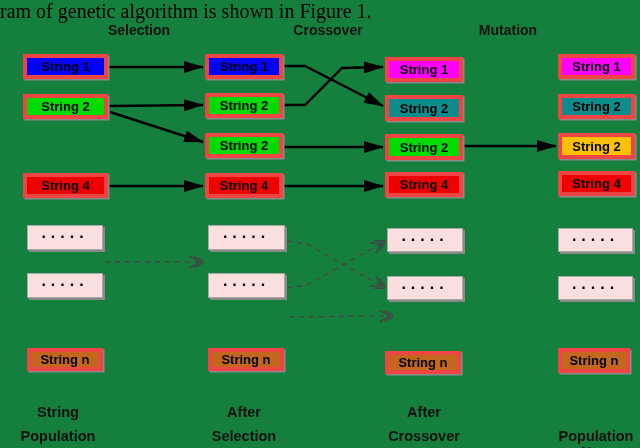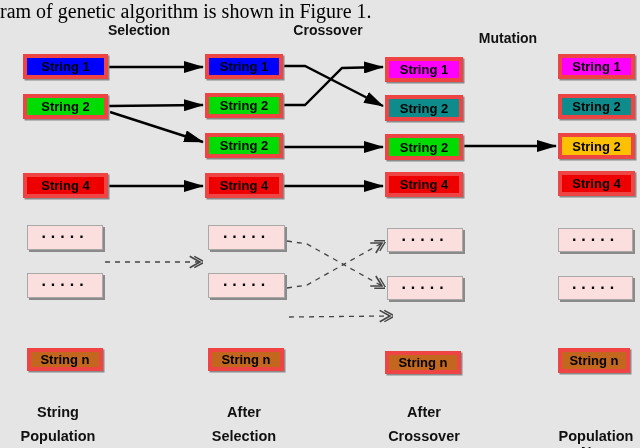--- a/index.html
+++ b/index.html
@@ -1,17 +1,17 @@
 <!DOCTYPE html>
 <html><head>
 <meta charset="utf-8">
 <style>
   html,body { margin:0; padding:0; background:#fff; }
   #stage {
-    position:relative; width:640px; height:448px; background:#e5e5e5;
+    position:relative; width:640px; height:448px; background:#15803d;
     overflow:hidden; font-family:"Liberation Sans", sans-serif;text-align:right;
   }
   .caption {
     position:absolute; left:0; top:0; white-space:nowrap;
     font-family:"Liberation Serif","DejaVu Serif",serif;
     font-size:20px; color:#000;
   }
   .stage-label {
     position:absolute; transform:translateX(-50%);
     font-weight:bold; font-size:14px; color:#111; white-space:nowrap;
@@ -70,21 +70,21 @@
       </g>
     <g id="dashed-arrows">
         <polyline points="105,262 200,262" fill="none" stroke="#444" stroke-width="1.3" stroke-dasharray="5,5" marker-end="url(#mchev)"></polyline>
         <polyline points="287,241 307,244 382,286" fill="none" stroke="#444" stroke-width="1.3" stroke-dasharray="5,5" marker-end="url(#mchev)"></polyline>
         <polyline points="287,288 307,285 382,243" fill="none" stroke="#444" stroke-width="1.3" stroke-dasharray="5,5" marker-end="url(#mchev)"></polyline>
         <polyline points="289,317 390,316" fill="none" stroke="#444" stroke-width="1.3" stroke-dasharray="5,5" marker-end="url(#mchev)"></polyline>
       </g>
   </svg>
 <div class="stage-label" style="left: 139px; top: 22px;">Selection</div>
     <div class="stage-label" style="left: 328px; top: 22px;">Crossover</div>
-    <div class="stage-label" style="left: 508px; top: 22px; margin-top: 8px;">Mutation</div>
+    <div class="stage-label" style="left: 508px; top: 22px;">Mutation</div>
     <div class="box string-box" style="left: 23px; top: 54px; width: 85px; height: 25px; background: rgb(0, 0, 255);">
       <span>String 1</span>
     </div>
     <div class="box string-box" style="left: 23px; top: 94px; width: 85px; height: 25px; background: rgb(0, 220, 0);">
       <span>String 2</span>
     </div>
     <div class="box string-box" style="left: 23px; top: 173px; width: 85px; height: 25px; background: rgb(238, 0, 0);">
       <span>String 4</span>
     </div>
     <div class="box dots-box" style="left: 27px; top: 225px; width: 76px; height: 25px; background: rgb(251, 222, 222);">

